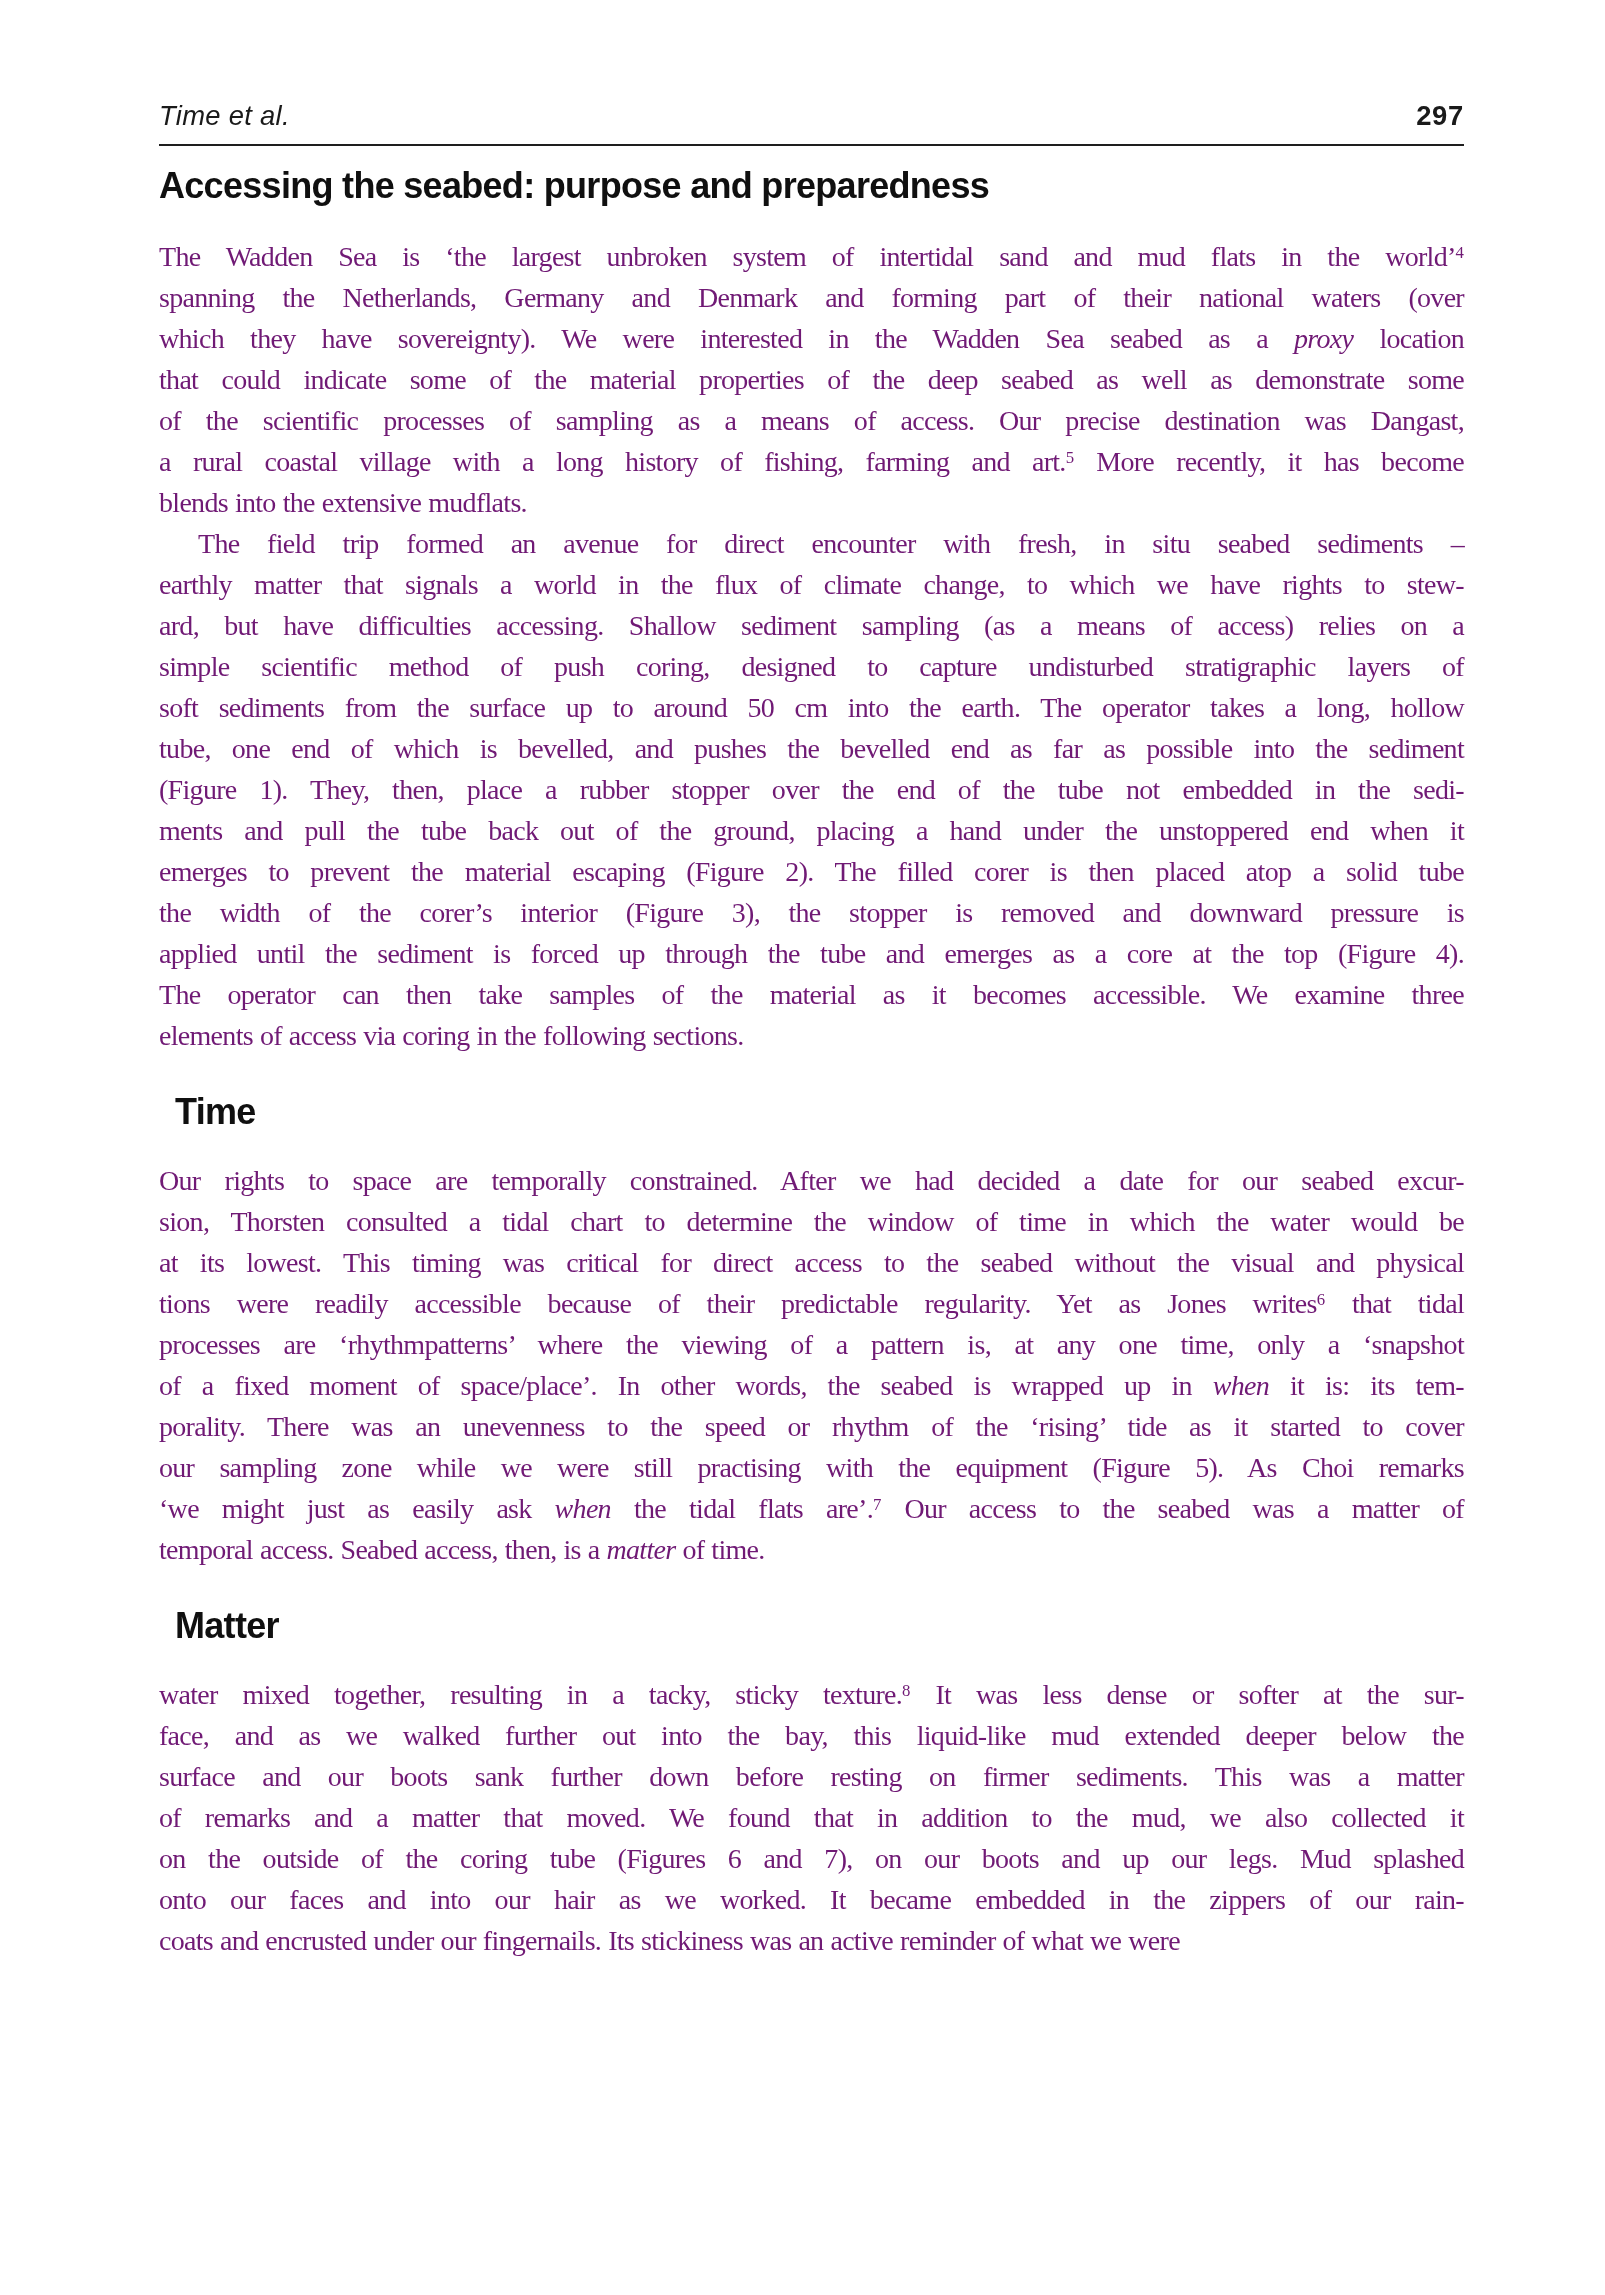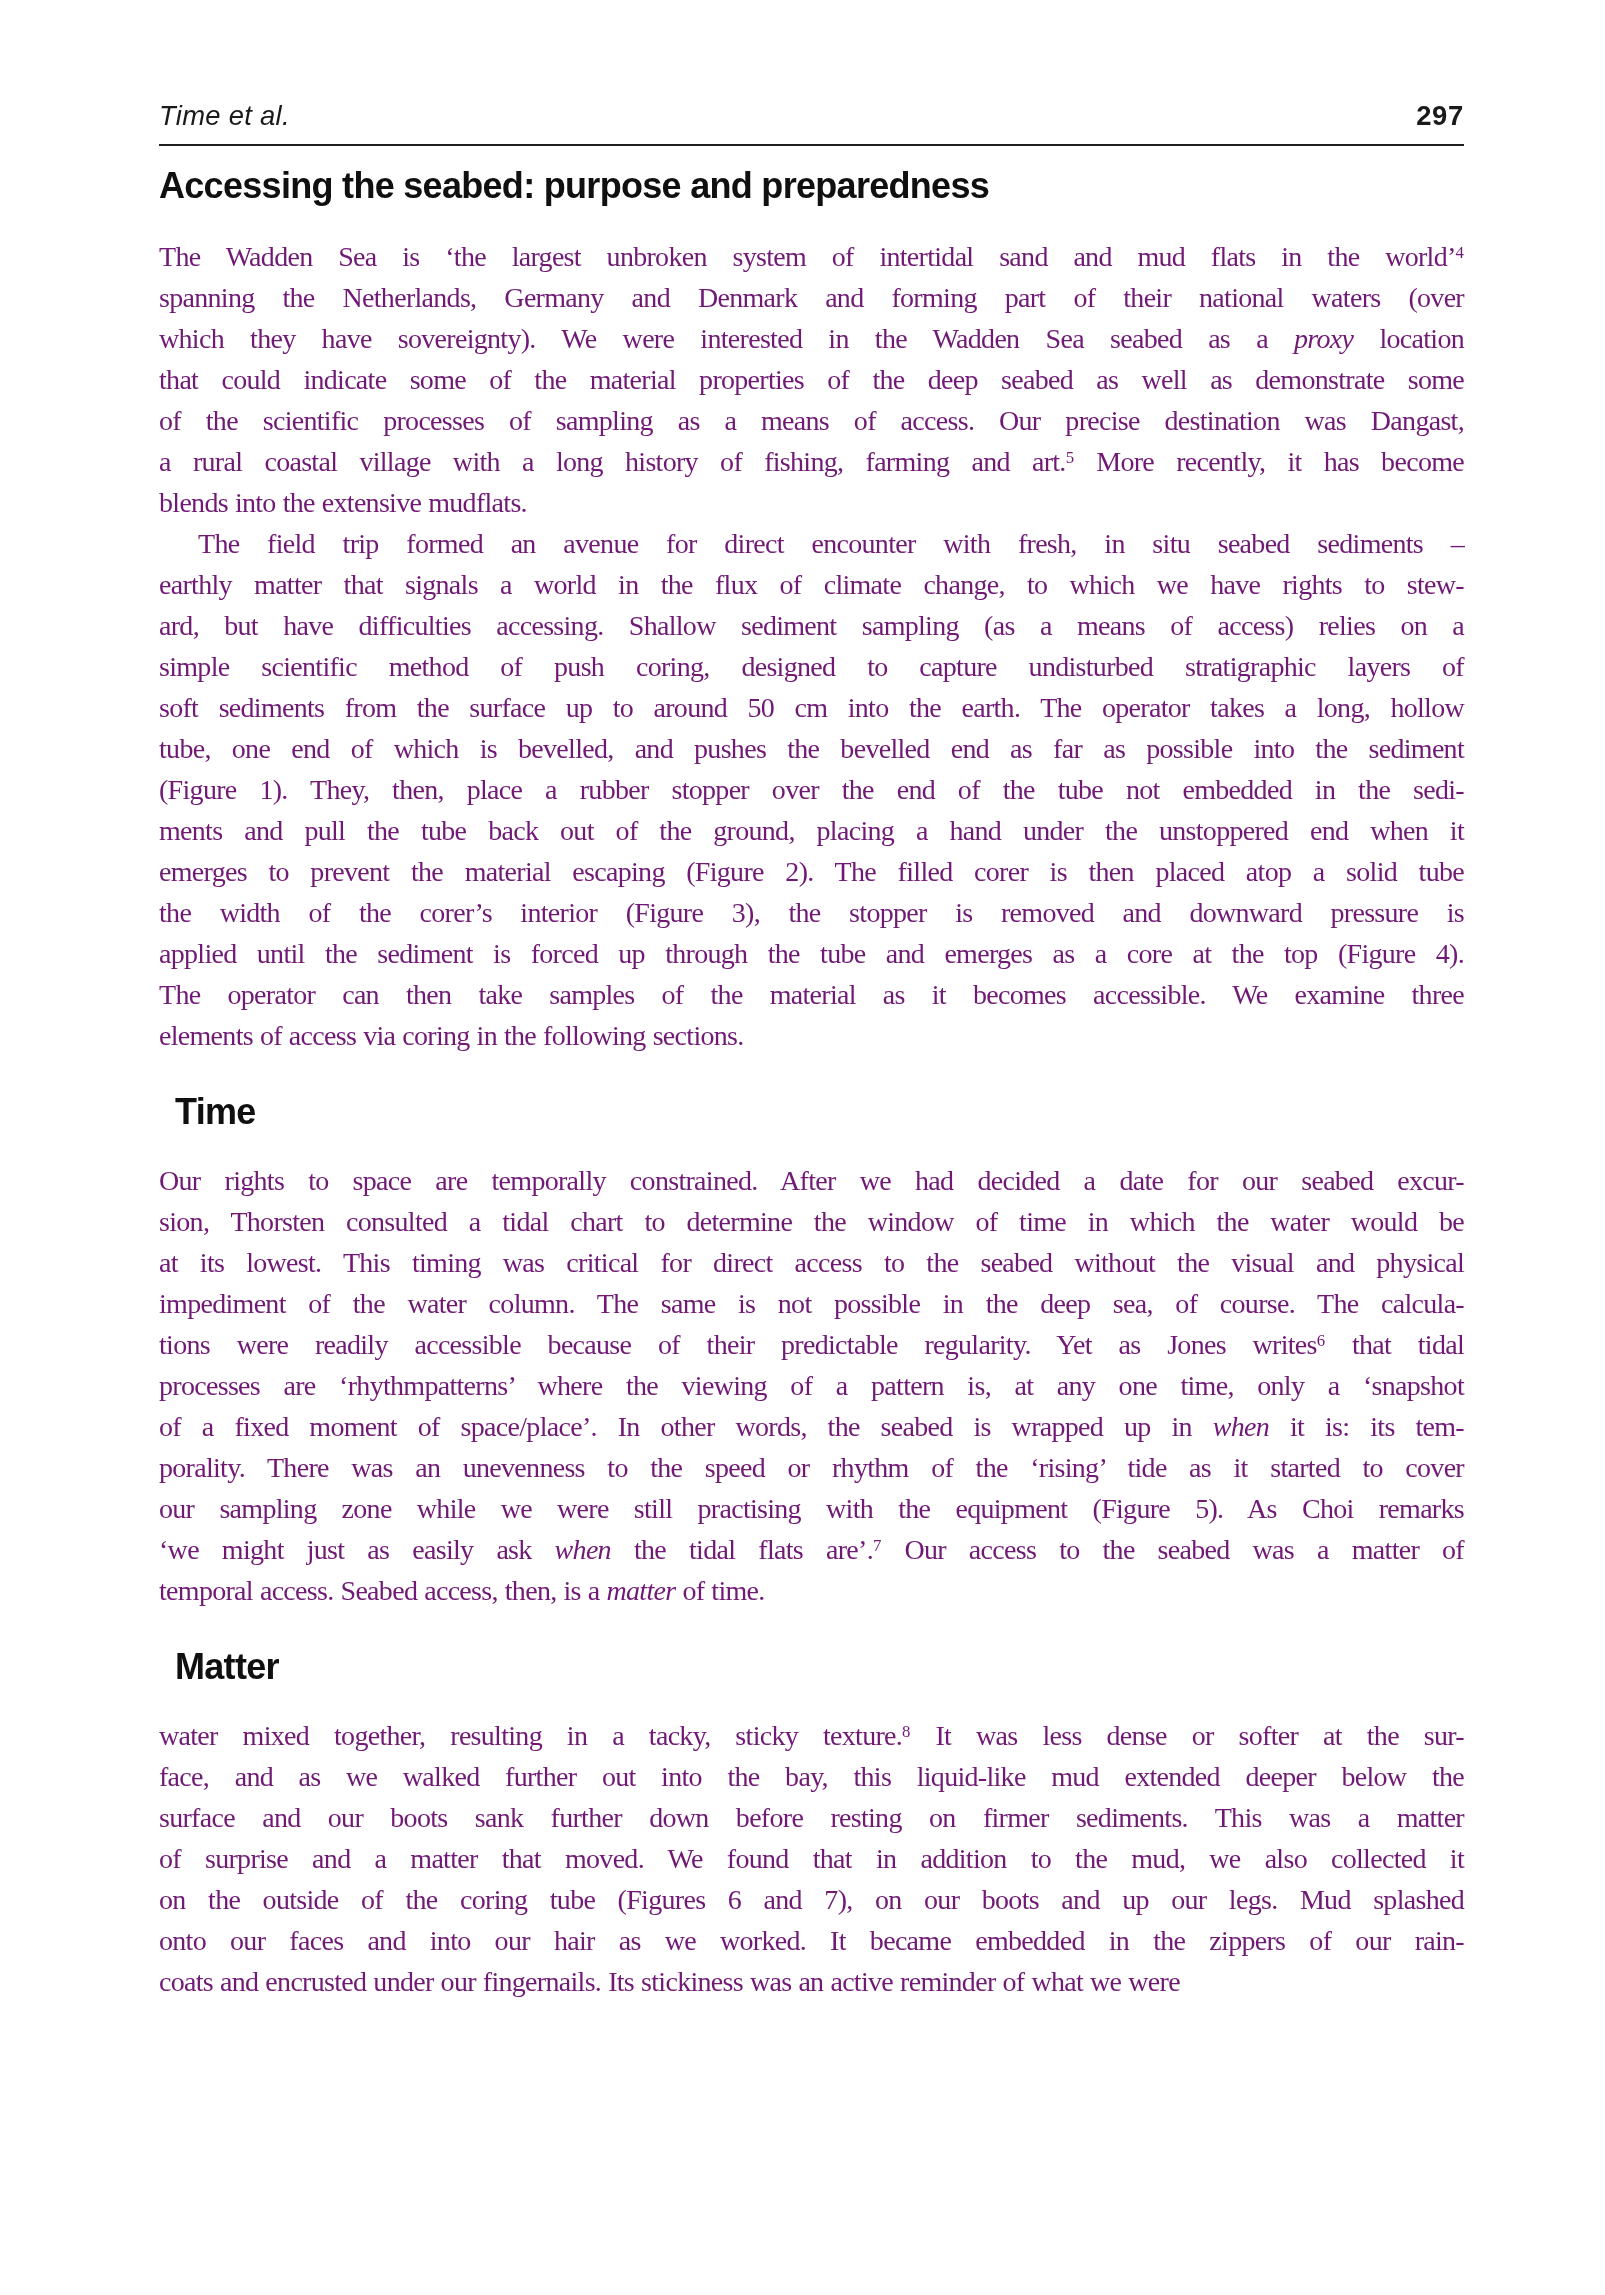--- a/index.html
+++ b/index.html
@@ -106,38 +106,37 @@
           <div class="line last">elements of access via coring in the following sections.</div>
         </div>
     </section>
 
     <section>
       <h2 class="heading sub">Time</h2>
       <div class="para">
           <div class="line">Our rights to space are temporally constrained. After we had decided a date for our seabed excur-</div>
           <div class="line">sion, Thorsten consulted a tidal chart to determine the window of time in which the water would be</div>
           <div class="line">at its lowest. This timing was critical for direct access to the seabed without the visual and physical</div>
-          <div class="line">impediment of the water column. The same is not possible in the deep sea, of course. The calcula-</div>
           <div class="line">tions were readily accessible because of their predictable regularity. Yet as Jones writes<sup>6</sup> that tidal</div>
           <div class="line">processes are ‘rhythmpatterns’ where the viewing of a pattern is, at any one time, only a ‘snapshot</div>
           <div class="line">of a fixed moment of space/place’. In other words, the seabed is wrapped up in <em>when</em> it is: its tem-</div>
           <div class="line">porality. There was an unevenness to the speed or rhythm of the ‘rising’ tide as it started to cover</div>
           <div class="line">our sampling zone while we were still practising with the equipment (Figure 5). As Choi remarks</div>
           <div class="line">‘we might just as easily ask <em>when</em> the tidal flats are’.<sup>7</sup> Our access to the seabed was a matter of</div>
           <div class="line last">temporal access. Seabed access, then, is a <em>matter</em> of time.</div>
         </div>
     </section>
 
     <section>
       <h2 class="heading sub">Matter</h2>
       <div class="para">
           <div class="line">water mixed together, resulting in a tacky, sticky texture.<sup>8</sup> It was less dense or softer at the sur-</div>
           <div class="line">face, and as we walked further out into the bay, this liquid-like mud extended deeper below the</div>
           <div class="line">surface and our boots sank further down before resting on firmer sediments. This was a matter</div>
-          <div class="line">of surprise and a matter that moved. We found that in addition to the mud, we also collected it</div>
+          <div class="line">of remarks and a matter that moved. We found that in addition to the mud, we also collected it</div>
           <div class="line">on the outside of the coring tube (Figures 6 and 7), on our boots and up our legs. Mud splashed</div>
           <div class="line">onto our faces and into our hair as we worked. It became embedded in the zippers of our rain-</div>
           <div class="line last">coats and encrusted under our fingernails. Its stickiness was an active reminder of what we were</div>
         </div>
     </section>
 
   </div>
 </div>
 
 

